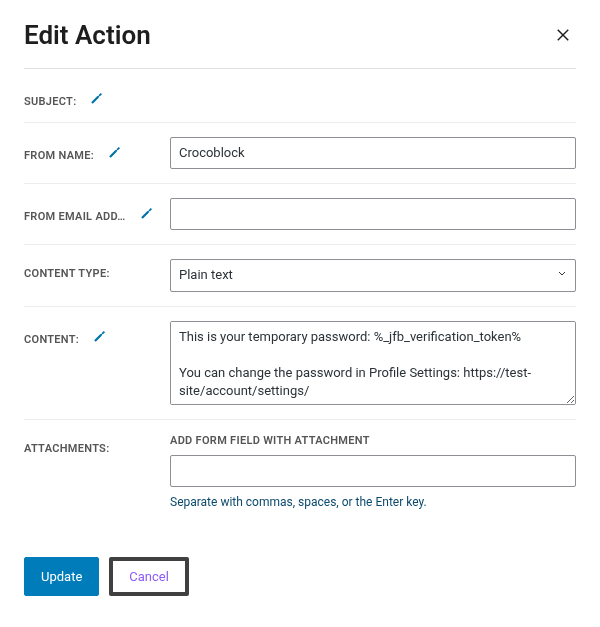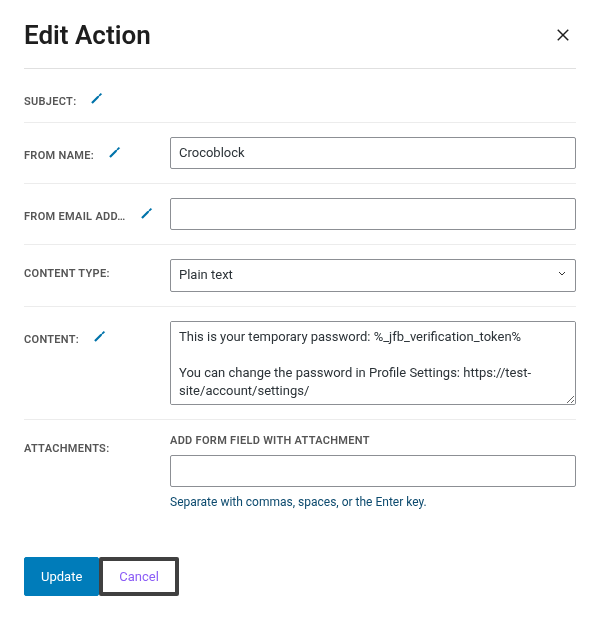--- a/index.html
+++ b/index.html
@@ -104,20 +104,21 @@
     text-transform: uppercase;
     margin-bottom: 2px;
   }
   .help-text {
     font-size: 12px;
     color: #0c4a6e;
     margin-top: 2px;
   }
   .actions {
     display: flex;
+    gap: 10px;
     margin-top: 34px;
   }
   .btn {
     font-family: inherit;
     font-size: 13px;
     padding: 8px 16px;
     border-radius: 2px;
     cursor: pointer;
     line-height: 1.2;
   }

